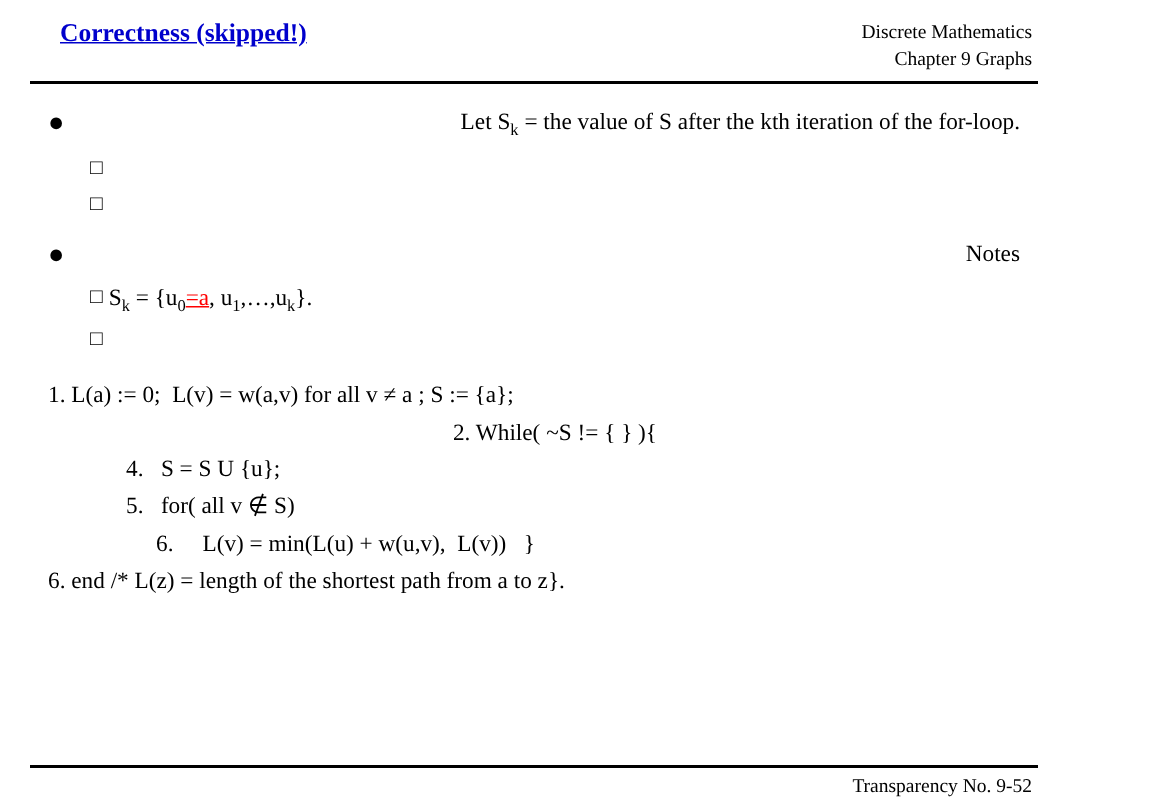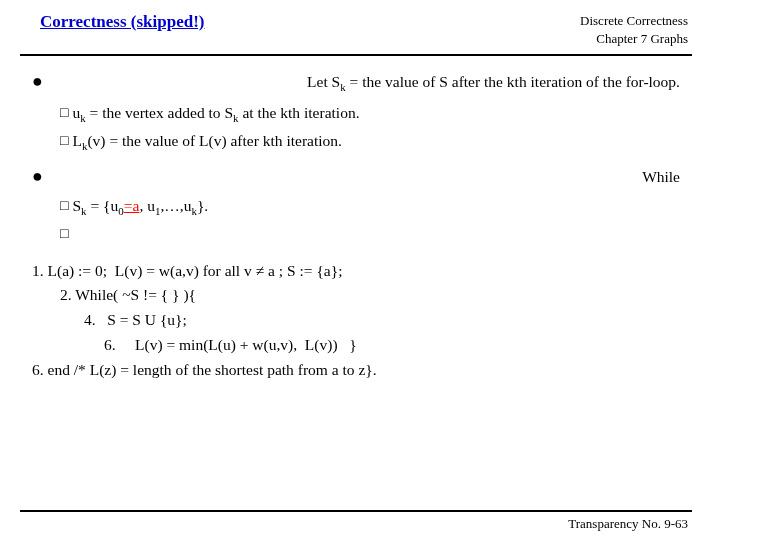--- a/index.html
+++ b/index.html
@@ -101,20 +101,21 @@
       font-size: 15.5px;
       line-height: 1.6;
     }
 
     .algo-line {
       display: block;
     }
 
     .indent-1 {
       padding-left: 28px;
+      text-align: center;
     }
 
     .indent-2 {
       padding-left: 52px;
     }
 
     .indent-3 {
       padding-left: 72px;
     }
 
@@ -142,69 +143,68 @@
     }
   </style>
 </head>
 <body>
 
 <div class="page">
 
   <div class="header">
     <span class="header-title-link">Correctness (skipped!)</span>
     <div class="header-right">
-      <span>Discrete Correctness</span><br>
-      <span>Chapter 7 Graphs</span>
+      <span>Discrete Mathematics</span><br>
+      <span>Chapter 9 Graphs</span>
     </div>
   </div>
 
   <div class="divider-top"></div>
 
   <div class="main-content">
 
     <div class="bullet-section">
       <div class="bullet-item">
         <span class="bullet-dot">●</span>
         <span class="bullet-content">
           Let S<sub>k</sub> = the value of S after the kth iteration of the for-loop.
         </span>
       </div>
       <div class="sub-item">
         <span class="checkbox-icon">□</span>
-        <span class="sub-text">u<sub>k</sub> = the vertex added to S<sub>k</sub> at the kth iteration.</span>
-      </div>
-      <div class="sub-item">
-        <span class="checkbox-icon">□</span>
-        <span class="sub-text">L<sub>k</sub>(v) = the value of L(v) after kth iteration.</span>
+      </div>
+      <div class="sub-item">
+        <span class="checkbox-icon">□</span>
       </div>
     </div>
 
     <div class="bullet-section">
       <div class="bullet-item">
         <span class="bullet-dot">●</span>
-        <span class="bullet-content">While</span>
+        <span class="bullet-content">Notes</span>
       </div>
       <div class="sub-item">
         <span class="checkbox-icon">□</span>
         <span class="sub-text">S<sub>k</sub> = {u<sub>0</sub><span class="highlight-red">=a</span>, u<sub>1</sub>,…,u<sub>k</sub>}.</span>
       </div>
       <div class="sub-item">
         <span class="checkbox-icon">□</span>
       </div>
     </div>
 
     <div class="algorithm-section">
       <span class="algo-line">1.  L(a) := 0;&nbsp; L(v) = w(a,v) for all v ≠ a ; S := {a};</span>
       <span class="algo-line indent-1">2.  While( ~S != { } ){</span>
       <span class="algo-line indent-2">4.&nbsp;&nbsp; S = S U {u};</span>
+      <span class="algo-line indent-2">5.&nbsp;&nbsp; for( all v ∉ S)</span>
       <span class="algo-line indent-3">6.&nbsp;&nbsp;&nbsp;&nbsp; L(v) = min(L(u) + w(u,v),&nbsp; L(v))&nbsp;&nbsp; }</span>
       <span class="algo-line">6.  end /* L(z) = length of the shortest path from a to z}.</span>
     </div>
 
   </div>
 
   <div class="divider-bottom"></div>
 
   <div class="footer">
-    <span>Transparency No. 9-63</span>
+    <span>Transparency No. 9-52</span>
   </div>
 
 </div>
 
 </body></html>

